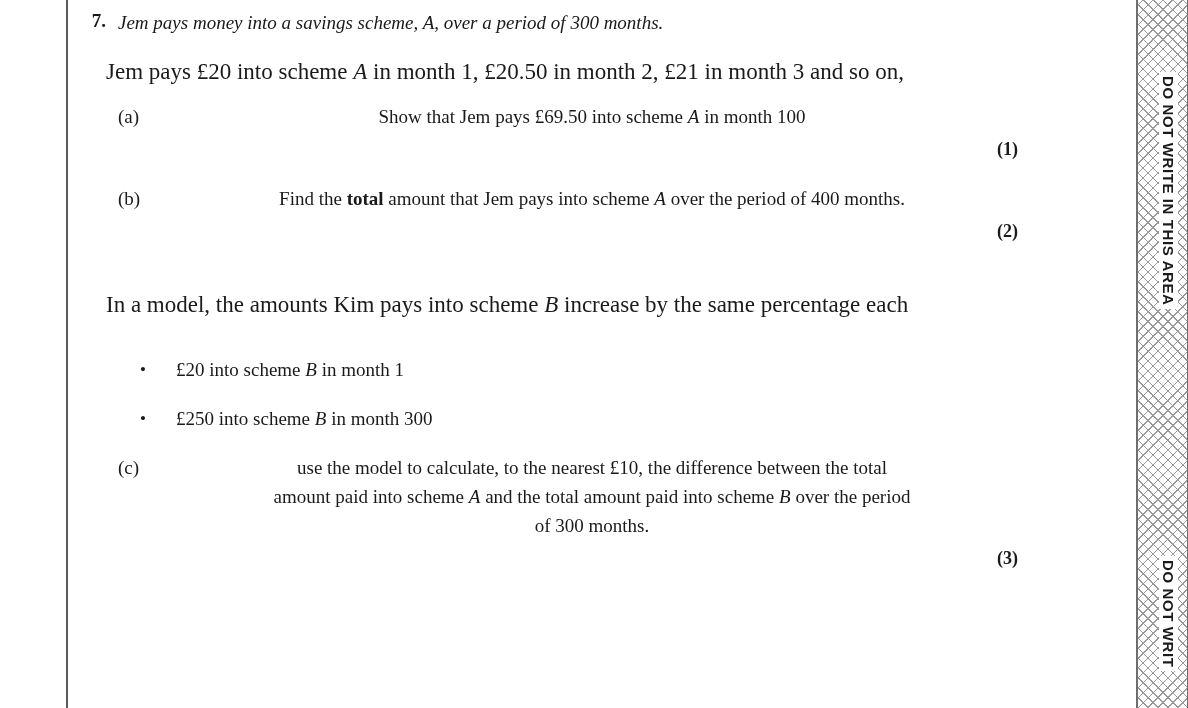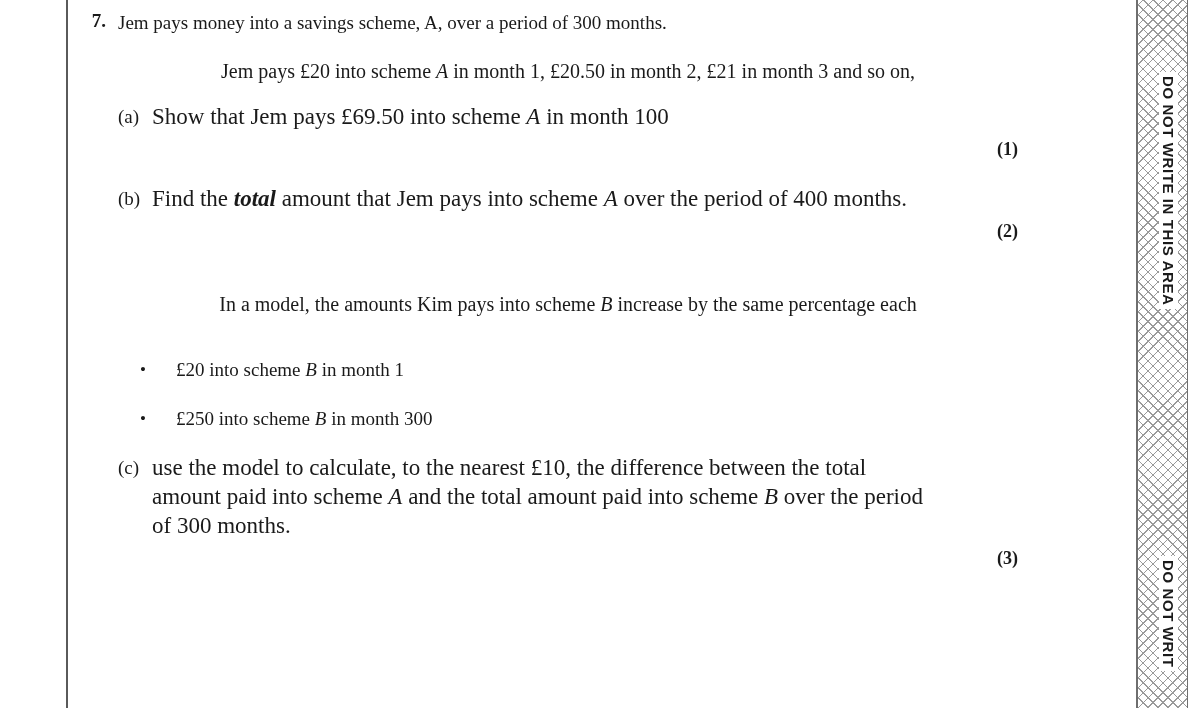--- a/index.html
+++ b/index.html
@@ -85,45 +85,46 @@
     text-align: right;
     padding-right: 12px;
     font-weight: bold;
     font-size: 19px;
     line-height: 26px;
   }
   .qbody {
     flex: 1 1 auto;
     font-size: 19px;
     line-height: 29px;
+    font-style: italic;
   }
 
   .para {
-    margin-left: 40px;
-    font-size: 20px;
+    margin-left: 28px;
+    font-size: 23px;
     line-height: 29px;
     max-width: 900px;
-    text-align: center;
   }
 
   .part {
     display: flex;
     align-items: flex-start;
     margin-left: 40px;
   }
   .part-label {
     flex: 0 0 34px;
     font-size: 19px;
     line-height: 29px;
   }
   .part-text {
     flex: 1 1 auto;
-    font-size: 23px;
+    font-size: 19px;
     line-height: 29px;
     max-width: 880px;
+    text-align: center;
   }
 
   .bullet {
     display: flex;
     align-items: flex-start;
     margin-left: 62px;
   }
   .bullet-dot {
     flex: 0 0 36px;
     font-size: 17px;
@@ -137,21 +138,21 @@
 
   .marks {
     text-align: right;
     width: 940px;
     font-weight: bold;
     font-size: 18px;
     font-family: "Liberation Serif", serif;
   }
 
   i.var { font-style: italic; }
-  b.bold { font-weight: bold; font-style: italic; }
+  b.bold { font-weight: bold; }
 
   .sp-8 { height: 8px; }
   .sp-16 { height: 16px; }
   .sp-20 { height: 20px; }
   .sp-24 { height: 24px; }
   .sp-28 { height: 28px; }
 </style>
 </head>
 <body>
 

